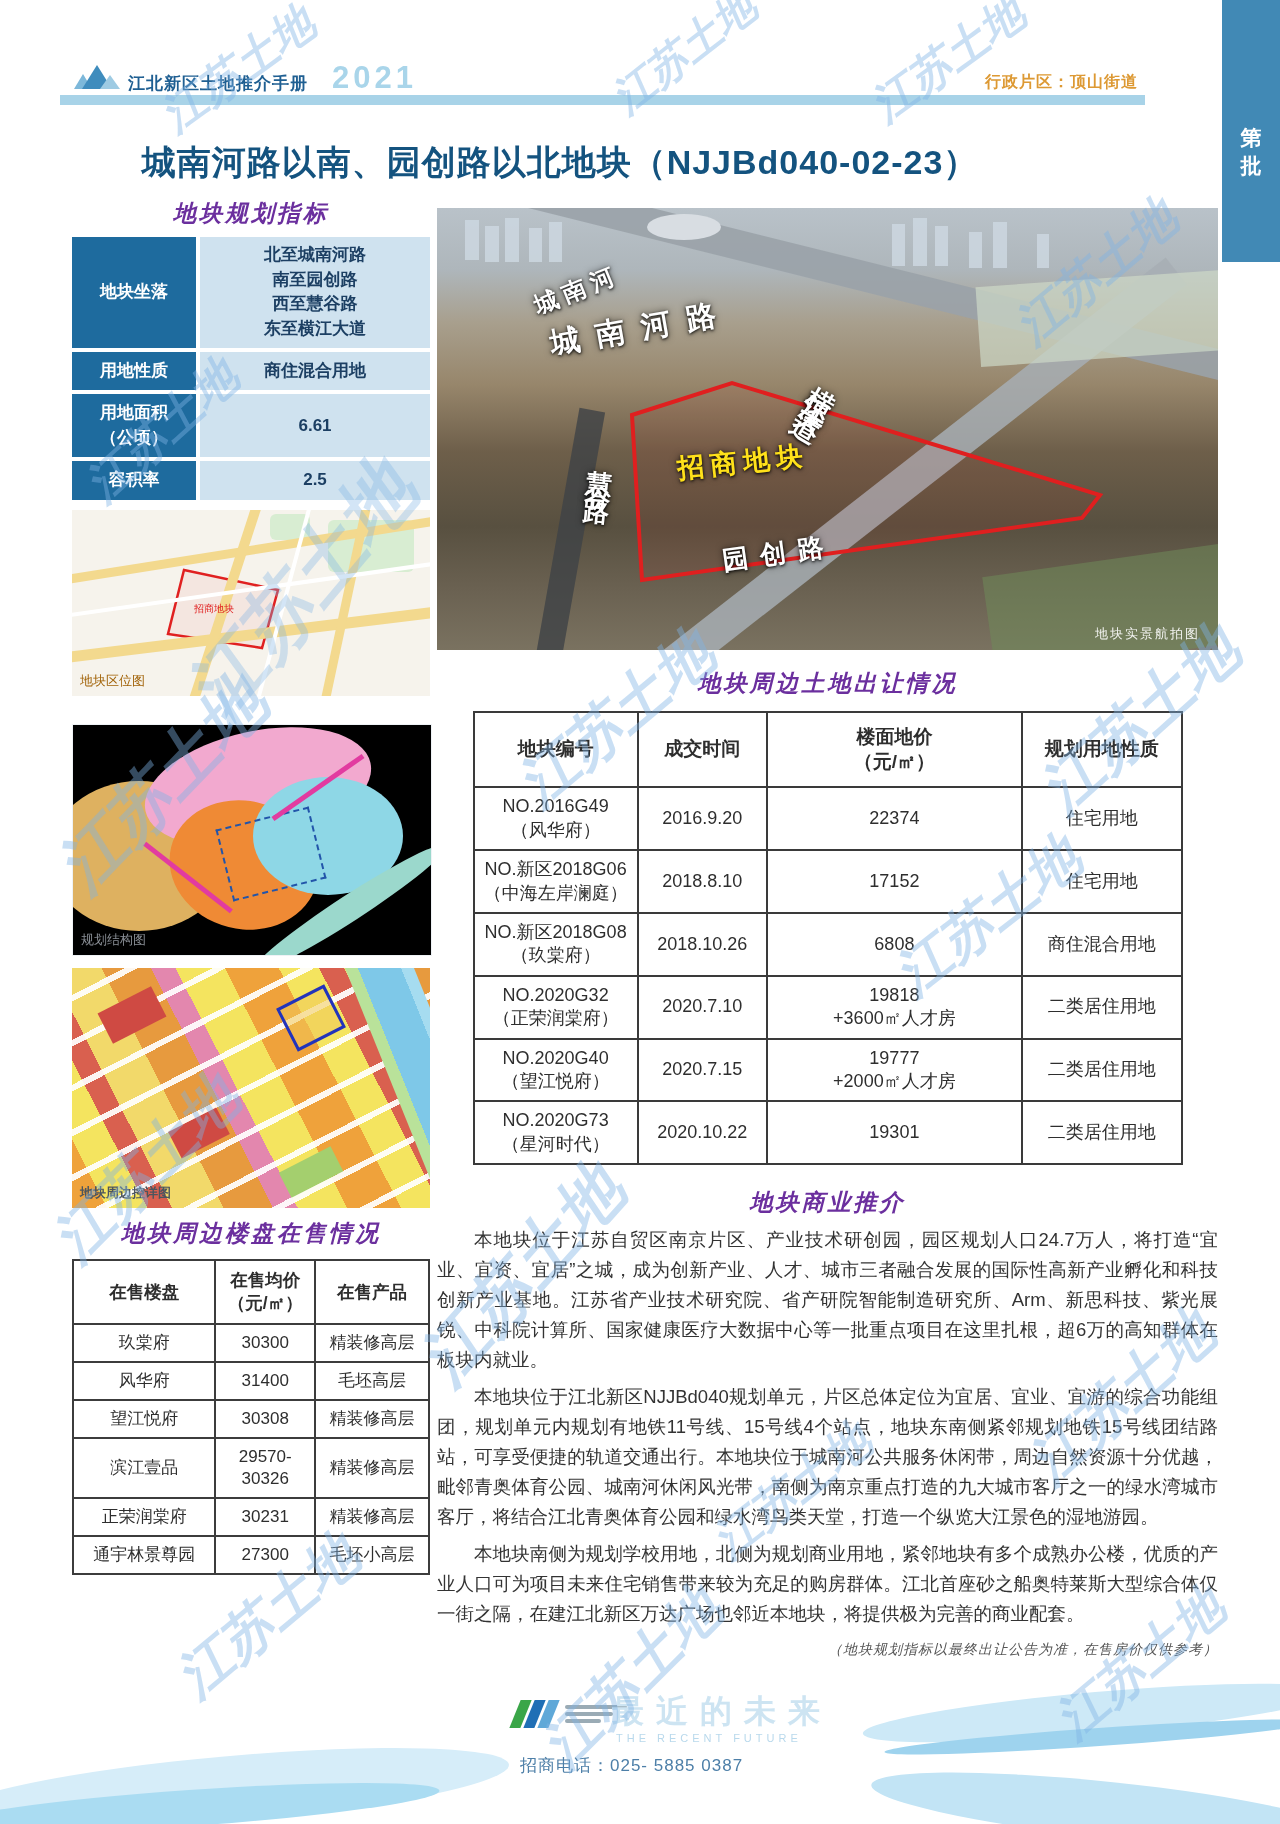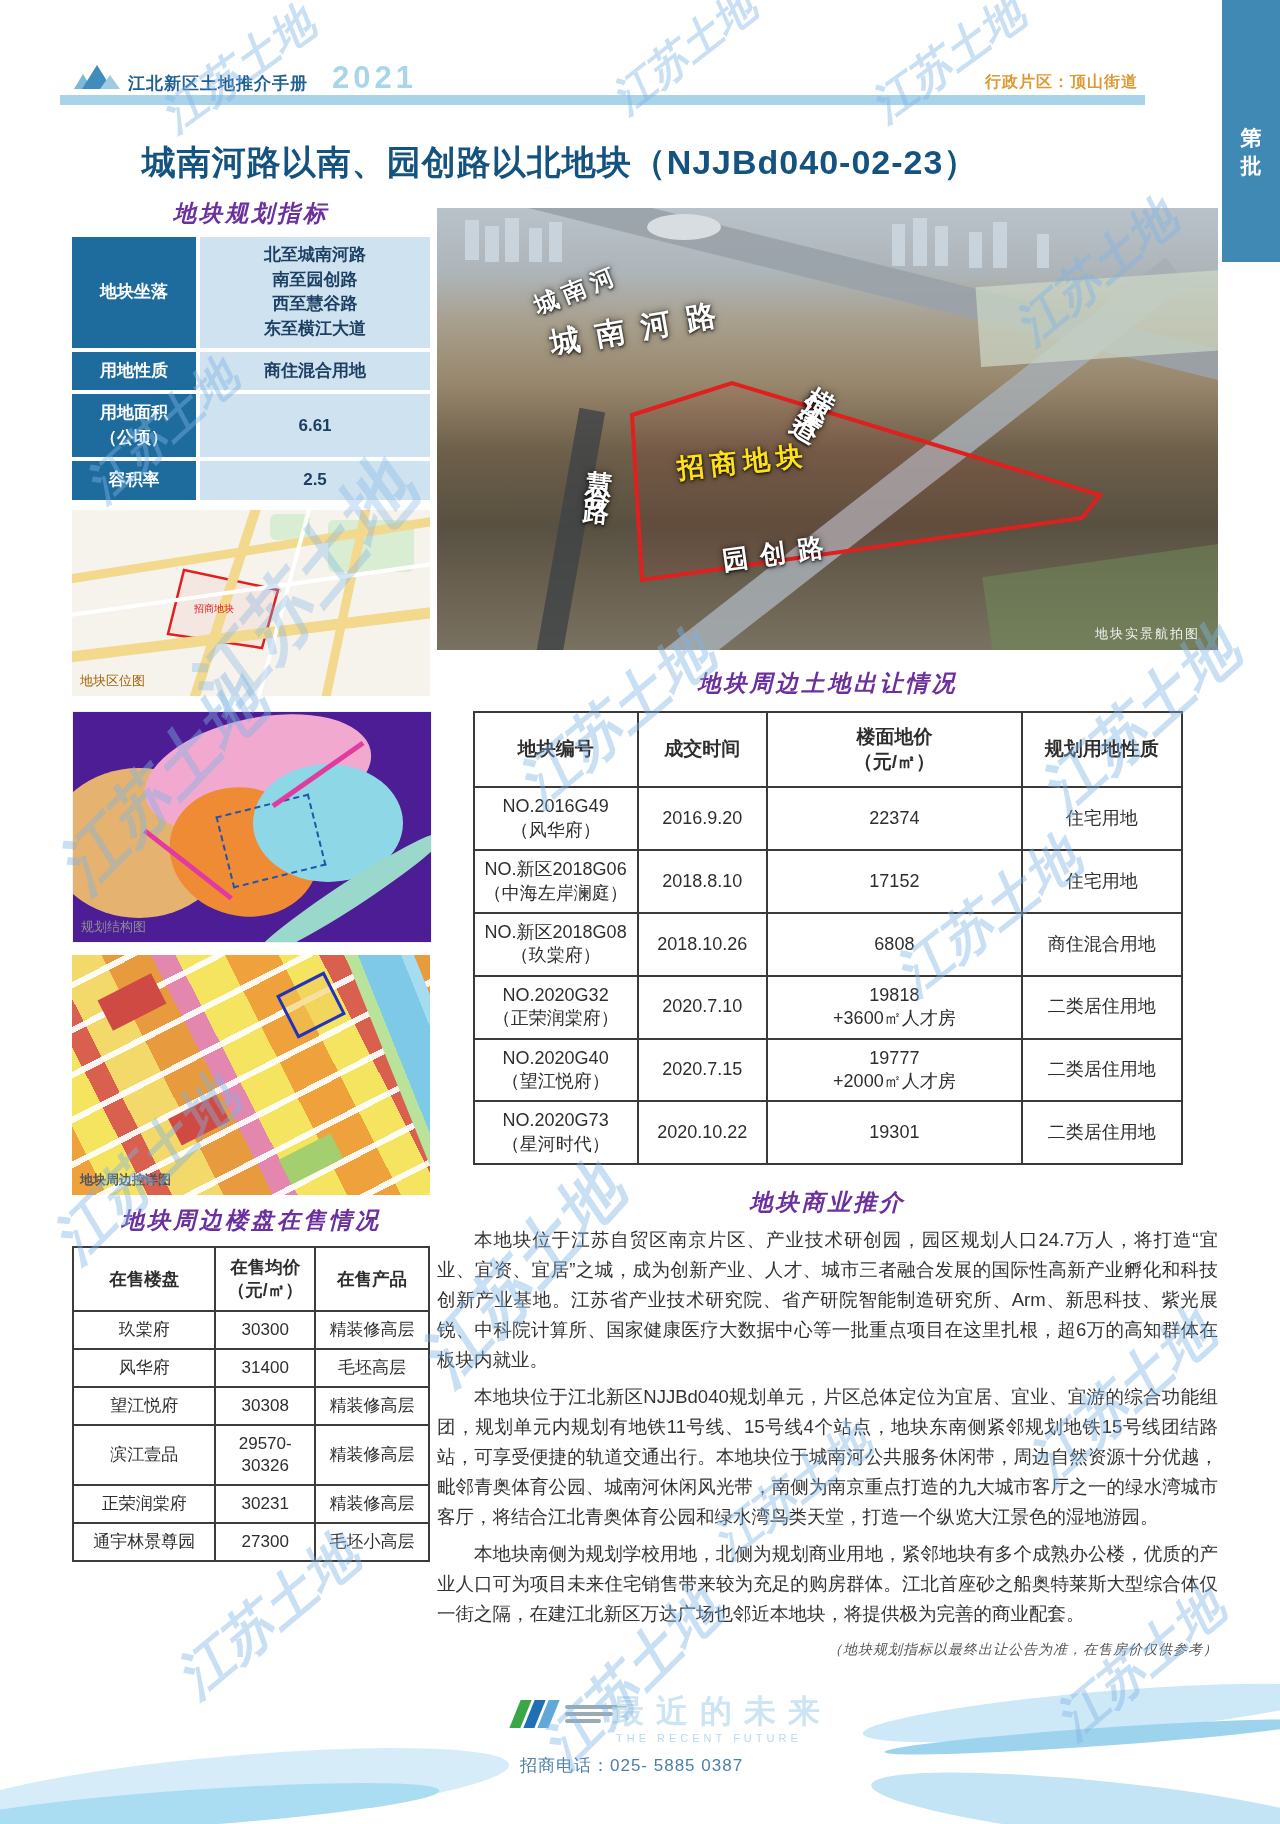--- a/index.html
+++ b/index.html
@@ -36,21 +36,21 @@
     display:flex;align-items:center;justify-content:center;text-align:center;padding:6px 2px;line-height:1.45;}
   .pre{white-space:pre-line;}
   
   .map{position:relative;width:358px;overflow:hidden;}
   .map .cap{position:absolute;left:8px;bottom:6px;font-size:13px;z-index:3;}
   .map1{height:186px;margin-top:10px;background:#f6f3ec;}
   .map1 .road{position:absolute;background:#f3d98e;}
   .map1 .roadw{position:absolute;background:#ffffff;}
   .map1 .park{position:absolute;background:#d8edd2;border-radius:6px;}
   .map1 .cap{color:#a16207;}
-  .map2{height:230px;margin-top:15px;background:#4c1d95;border:1px solid #eef2f5;}
+  .map2{height:230px;margin-top:28px;background:#000000;border:1px solid #eef2f5;}
   .blob{position:absolute;border-radius:50%;}
   .map2 .cap{color:#8a8f96;}
   .map3{height:240px;margin-top:12px;background:#eef3e2;}
   .zbase{position:absolute;left:-80px;top:-90px;width:600px;height:470px;transform:rotate(-27deg);
     background:
       repeating-linear-gradient(0deg, rgba(255,255,255,0) 0 34px, rgba(255,255,255,.92) 34px 40px),
       repeating-linear-gradient(90deg,#f4e45f 0 44px,#efa23b 44px 92px,#f4e45f 92px 128px,#d9604f 128px 150px,#f2d96a 150px 196px,#e79a3e 196px 240px,#e387ae 240px 262px);}
   .map3 .accent{position:absolute;transform:rotate(-27deg);}
   .map3 .river{position:absolute;right:-36px;top:-30px;width:64px;height:330px;transform:rotate(-22deg);
     background:linear-gradient(90deg,#b9e29a 0 12px,#7ec8e8 12px 52px,#a6dcf0 52px);}

